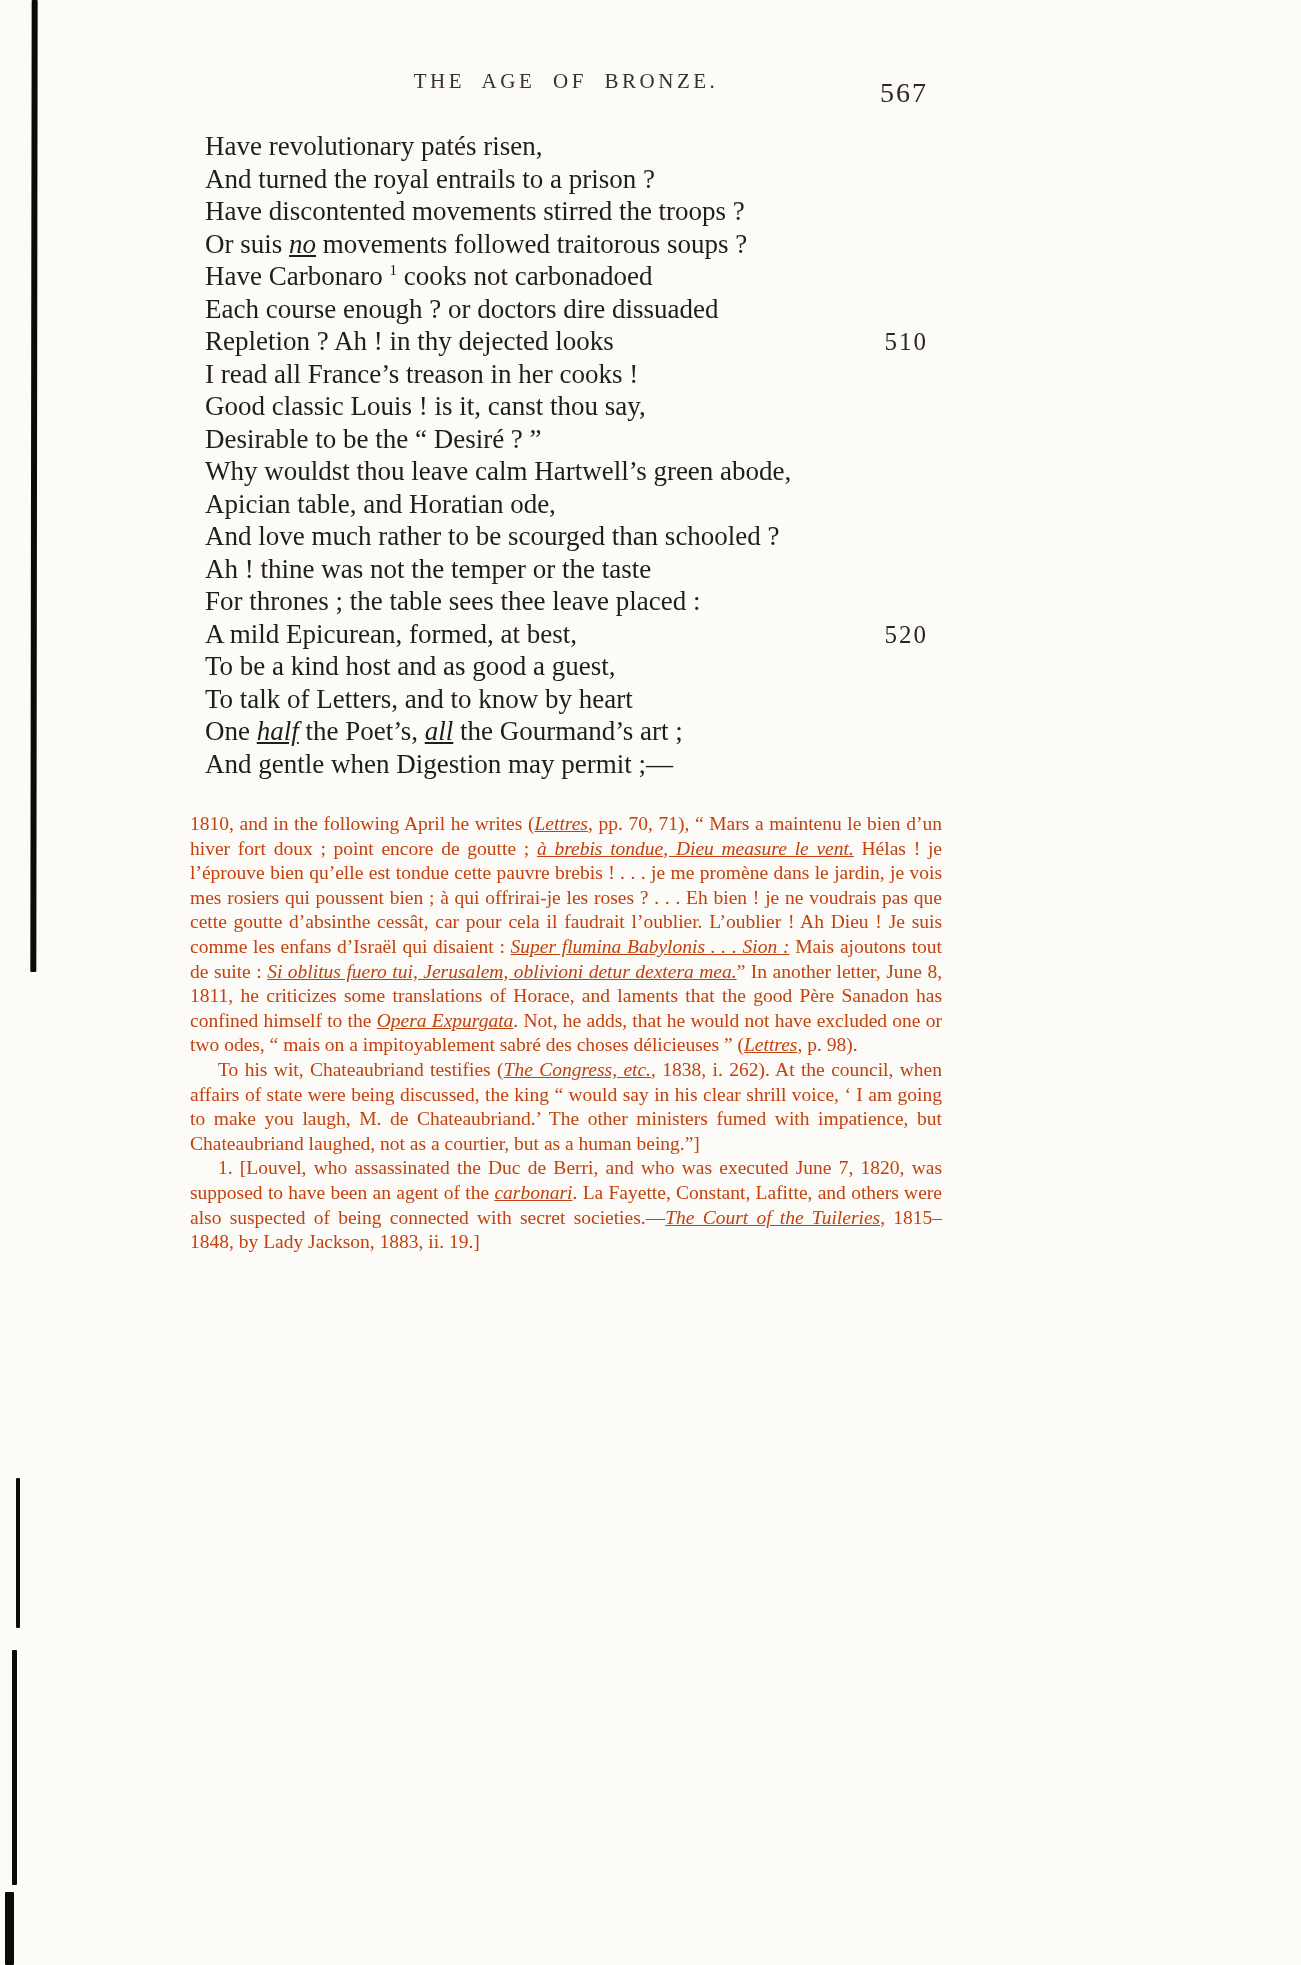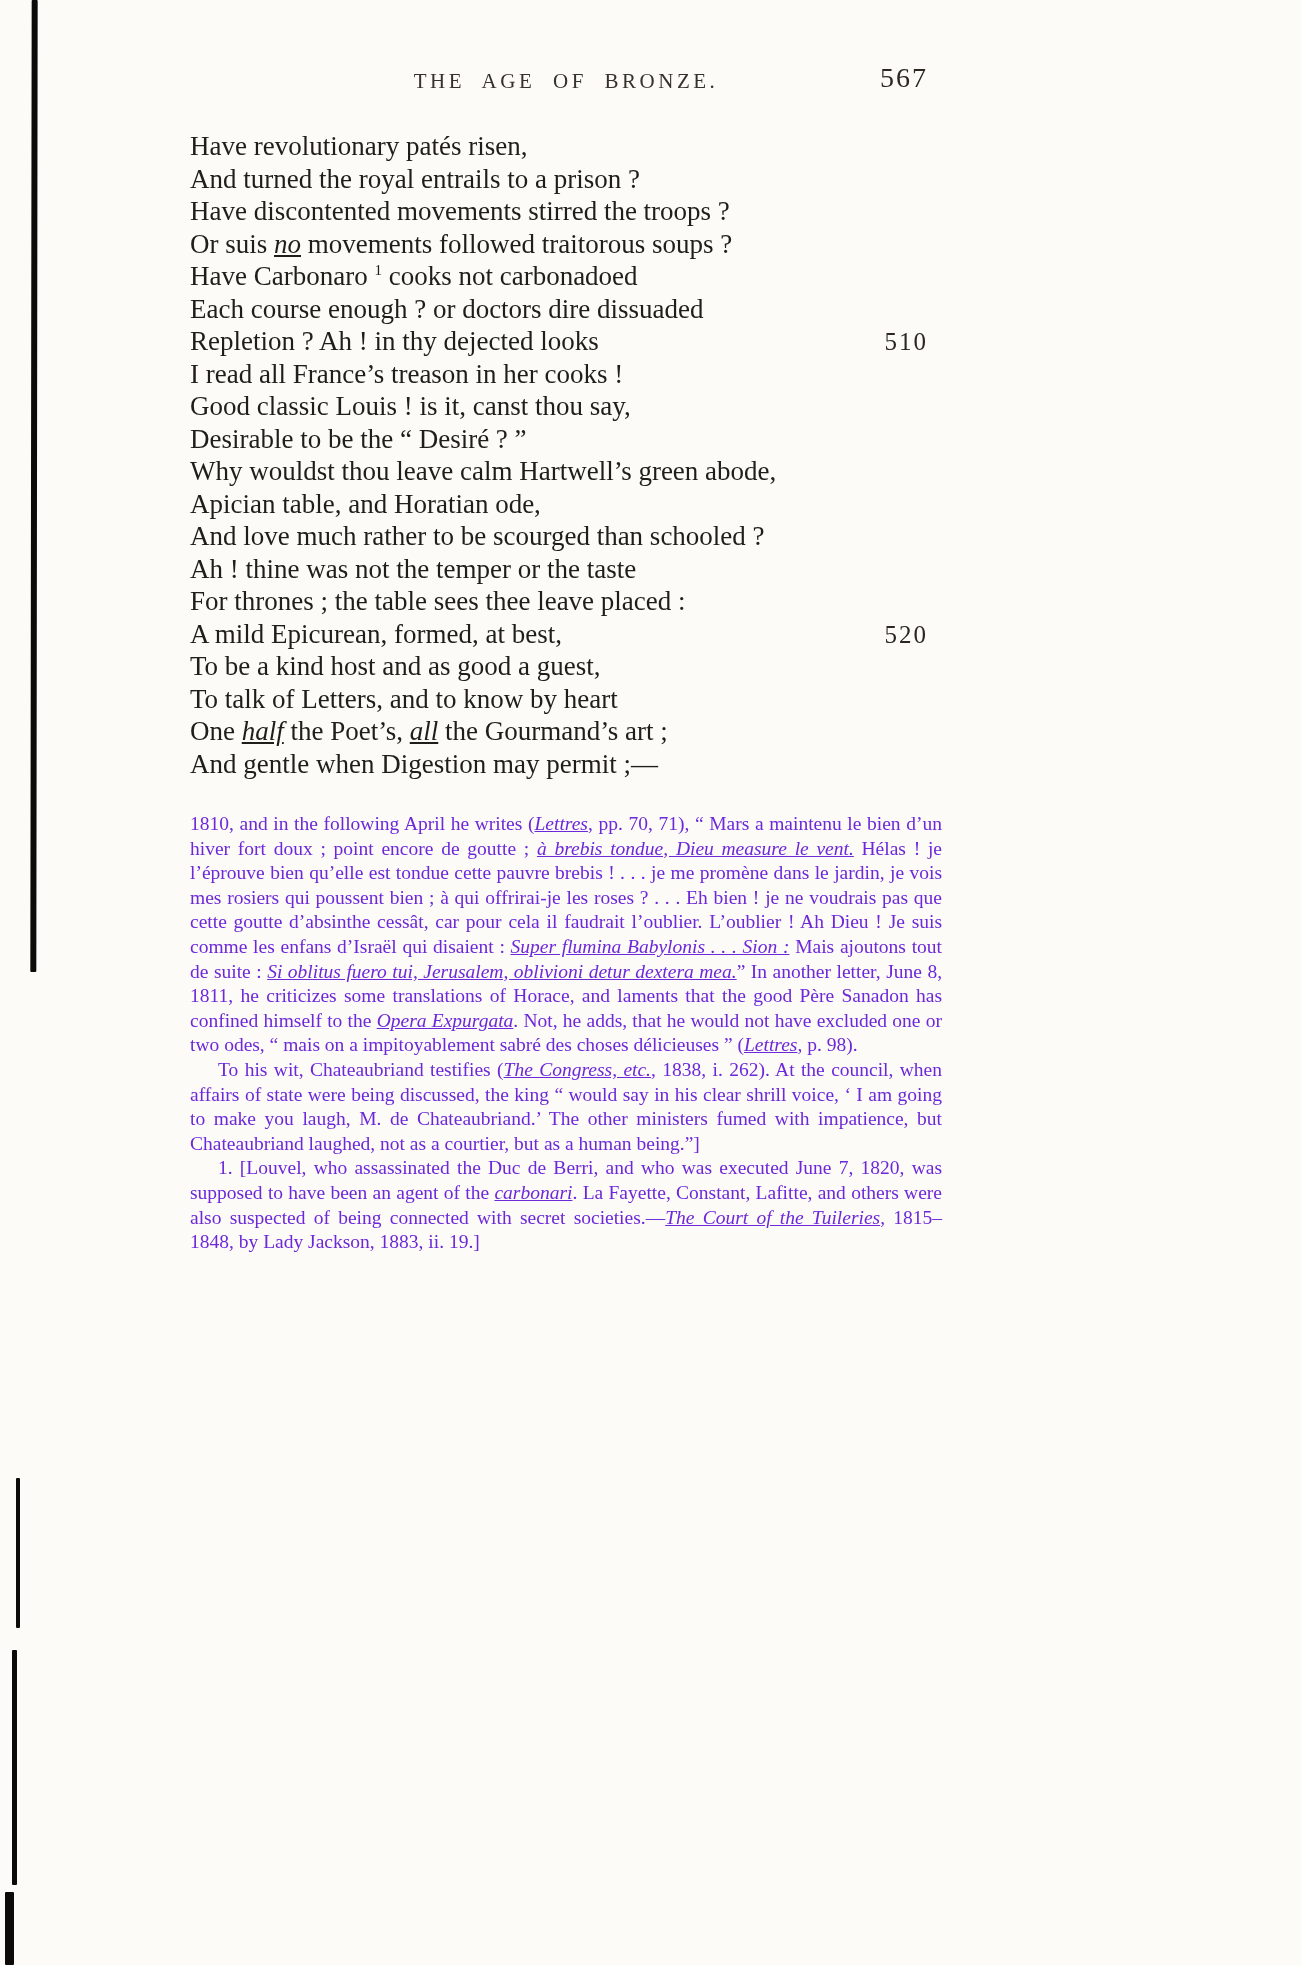--- a/index.html
+++ b/index.html
@@ -33,48 +33,48 @@
     top: 7px;
     font-size: 21px;
     letter-spacing: 3.5px;
     word-spacing: 9px;
     color: #35322c;
     white-space: nowrap;
   }
   .page-number {
     position: absolute;
     right: 14px;
-    top: 0;
+    top: 15px;
     font-size: 28px;
     letter-spacing: 2px;
     color: #2b2822;
   }
   .poem {
     margin-top: 34px;
     font-size: 27px;
     line-height: 32.5px;
     color: #201e1a;
   }
-  .poem-line { position: relative; white-space: nowrap; }
+  .poem-line { position: relative; white-space: nowrap; margin-left: 15px; }
   .line-no {
     position: absolute;
     right: 14px;
     top: 1px;
     font-size: 25px;
     letter-spacing: 2px;
     color: #2b2822;
   }
   .it { font-style: italic; text-decoration: underline; }
   sup.fn-ref { font-size: 15px; vertical-align: super; line-height: 0; }
   .footnotes {
     margin-top: 32px;
     font-size: 19.5px;
     line-height: 24.6px;
     text-align: justify;
-    color: #6d28d9;
+    color: #c2410c;
     width: 752px;
   }
   .fn-para { margin: 0; }
   .fn-para.indent { text-indent: 28px; }
 </style>
 </head>
 <body>
 
 <div class="page">
 

